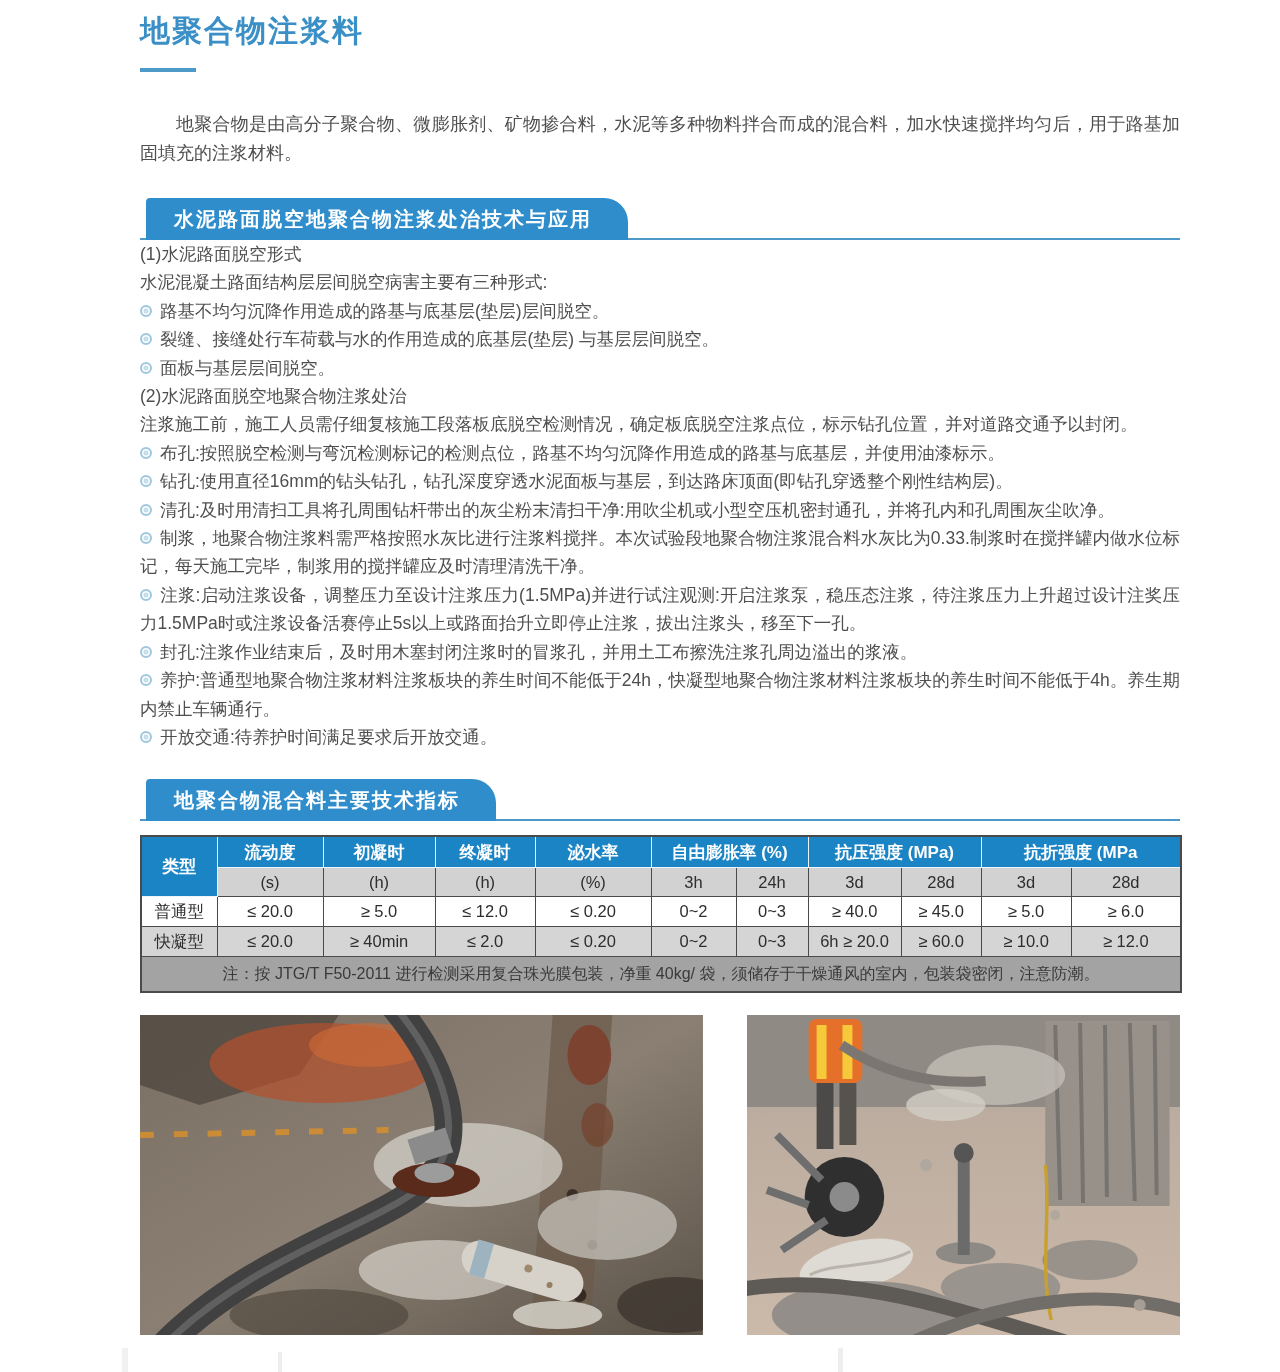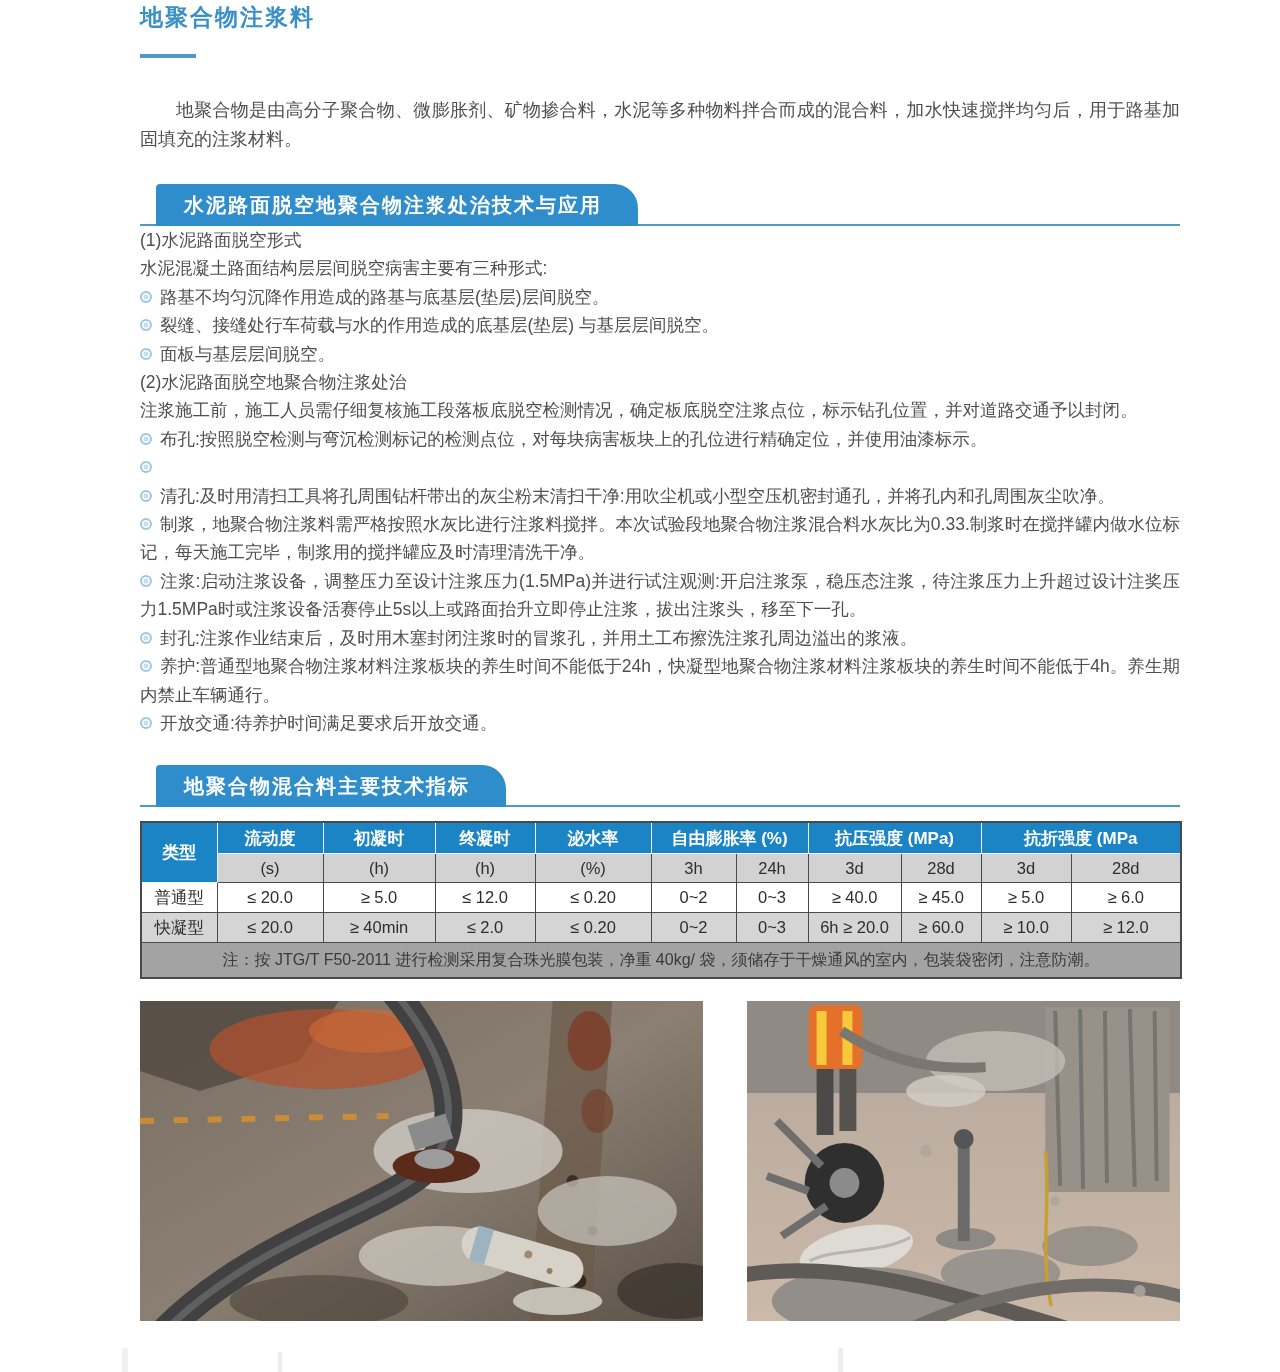--- a/index.html
+++ b/index.html
@@ -5,35 +5,35 @@
   html,body{margin:0;padding:0;}
   body{
     width:1280px;height:1372px;background:#ffffff;
     font-family:"Liberation Sans","DejaVu Sans",sans-serif;
     color:#4f4f4f;
   }
   .page{position:relative;width:1280px;height:1372px;overflow:hidden;background:#fff;}
   .content{margin:0 100px 0 140px;width:1040px;}
 
   .doc-title{
-    padding-top:0;font-size:23px;font-weight:bold;color:#3a90c6;
+    padding-top:14px;font-size:30px;font-weight:bold;color:#3a90c6;
     letter-spacing:2px;line-height:34px;
   }
   .title-dash{width:56px;height:4px;background:#4d9ac9;margin-top:20px;}
 
   .intro{
     margin-top:38px;font-size:18px;line-height:29px;color:#4f4f4f;
     text-indent:2em;text-align:justify;
   }
 
   .banner-row{position:relative;height:40px;border-bottom:2px solid #4d9ac9;}
   .banner-row.first{margin-top:30px;}
   .banner-row.second{margin-top:28px;text-decoration:underline;}
   .banner{
-    position:absolute;left:16px;bottom:-2px;height:42px;line-height:42px;
+    position:absolute;left:6px;bottom:-2px;height:42px;line-height:42px;
     background:#2e8dca;color:#ffffff;font-size:20px;font-weight:bold;
     letter-spacing:2px;padding:0 36px 0 28px;border-radius:4px 24px 0 0;
     white-space:nowrap;
   }
 
   .lines{margin-top:0;font-size:17.5px;line-height:28.4px;text-align:justify;color:#4f4f4f;}
   .lines p{margin:0;}
   .bullet{
     display:inline-block;width:8px;height:8px;border-radius:50%;
     border:2px solid #9fc7dd;background:#ffffff;
@@ -87,22 +87,22 @@
     </div>
 
     <div class="lines">
       <p><span>(1)水泥路面脱空形式</span></p>
       <p><span>水泥混凝土路面结构层层间脱空病害主要有三种形式:</span></p>
       <p><span class="bullet"></span><span>路基不均匀沉降作用造成的路基与底基层(垫层)层间脱空。</span></p>
       <p><span class="bullet"></span><span>裂缝、接缝处行车荷载与水的作用造成的底基层(垫层) 与基层层间脱空。</span></p>
       <p><span class="bullet"></span><span>面板与基层层间脱空。</span></p>
       <p><span>(2)水泥路面脱空地聚合物注浆处治</span></p>
       <p><span>注浆施工前，施工人员需仔细复核施工段落板底脱空检测情况，确定板底脱空注浆点位，标示钻孔位置，并对道路交通予以封闭。</span></p>
-      <p><span class="bullet"></span><span>布孔:按照脱空检测与弯沉检测标记的检测点位，对每块病害板块上的孔位进行精确定位，并使用油漆标示。</span></p>
-      <p><span class="bullet"></span></p>
+      <p><span class="bullet"></span><span>布孔:按照脱空检测与弯沉检测标记的检测点位，路基不均匀沉降作用造成的路基与底基层，并使用油漆标示。</span></p>
+      <p><span class="bullet"></span><span>钻孔:使用直径16mm的钻头钻孔，钻孔深度穿透水泥面板与基层，到达路床顶面(即钻孔穿透整个刚性结构层)。</span></p>
       <p><span class="bullet"></span><span>清孔:及时用清扫工具将孔周围钻杆带出的灰尘粉末清扫干净:用吹尘机或小型空压机密封通孔，并将孔内和孔周围灰尘吹净。</span></p>
       <p><span class="bullet"></span><span>制浆，地聚合物注浆料需严格按照水灰比进行注浆料搅拌。本次试验段地聚合物注浆混合料水灰比为0.33.制浆时在搅拌罐内做水位标记，每天施工完毕，制浆用的搅拌罐应及时清理清洗干净。</span></p>
       <p><span class="bullet"></span><span>注浆:启动注浆设备，调整压力至设计注浆压力(1.5MPa)并进行试注观测:开启注浆泵，稳压态注浆，待注浆压力上升超过设计注奖压力1.5MPa时或注浆设备活赛停止5s以上或路面抬升立即停止注浆，拔出注浆头，移至下一孔。</span></p>
       <p><span class="bullet"></span><span>封孔:注浆作业结束后，及时用木塞封闭注浆时的冒浆孔，并用土工布擦洗注浆孔周边溢出的浆液。</span></p>
       <p><span class="bullet"></span><span>养护:普通型地聚合物注浆材料注浆板块的养生时间不能低于24h，快凝型地聚合物注浆材料注浆板块的养生时间不能低于4h。养生期内禁止车辆通行。</span></p>
       <p><span class="bullet"></span><span>开放交通:待养护时间满足要求后开放交通。</span></p>
     </div>
 
     <div class="banner-row second">
       <div class="banner">地聚合物混合料主要技术指标</div>

